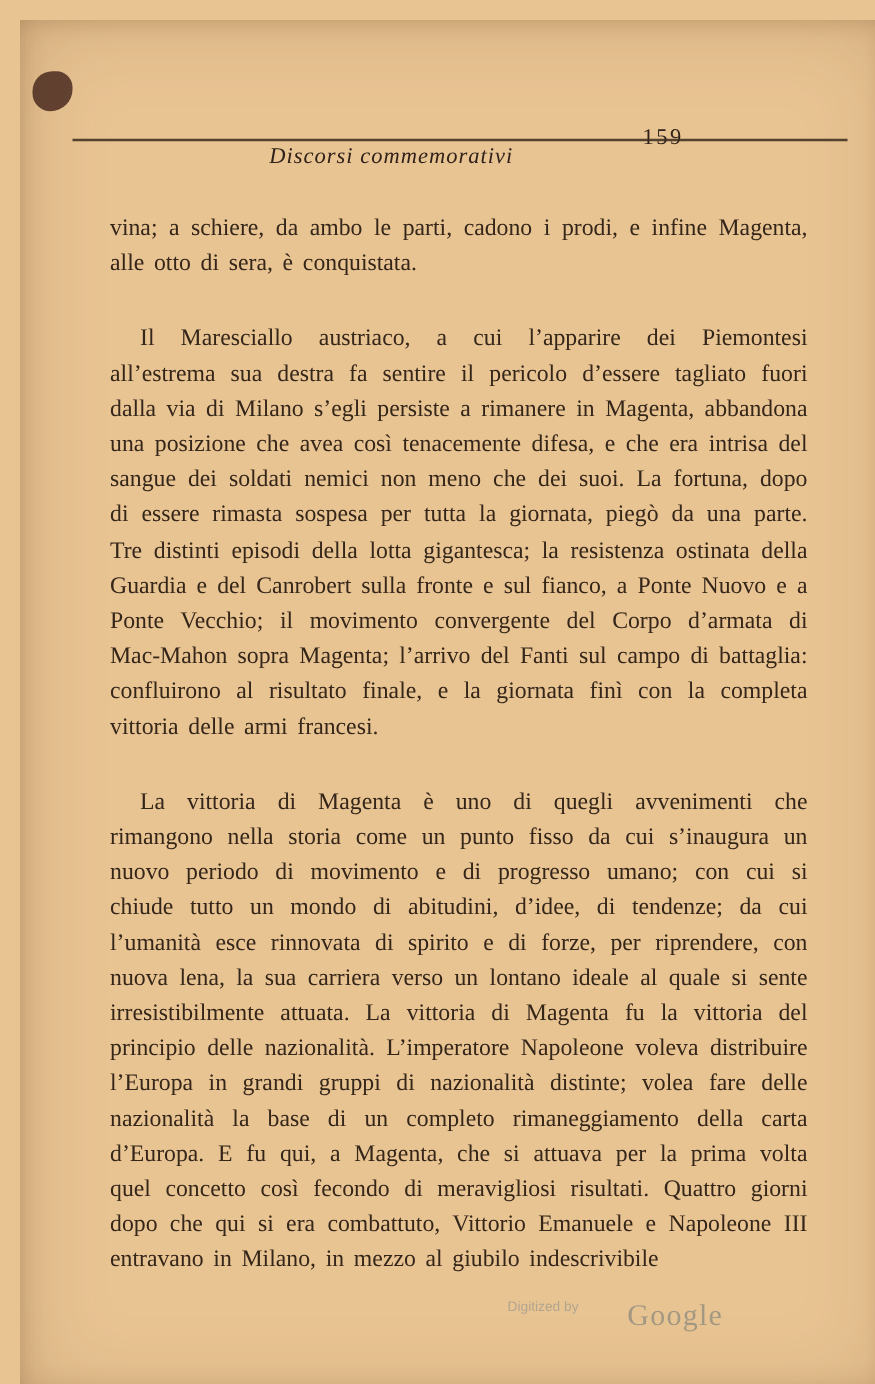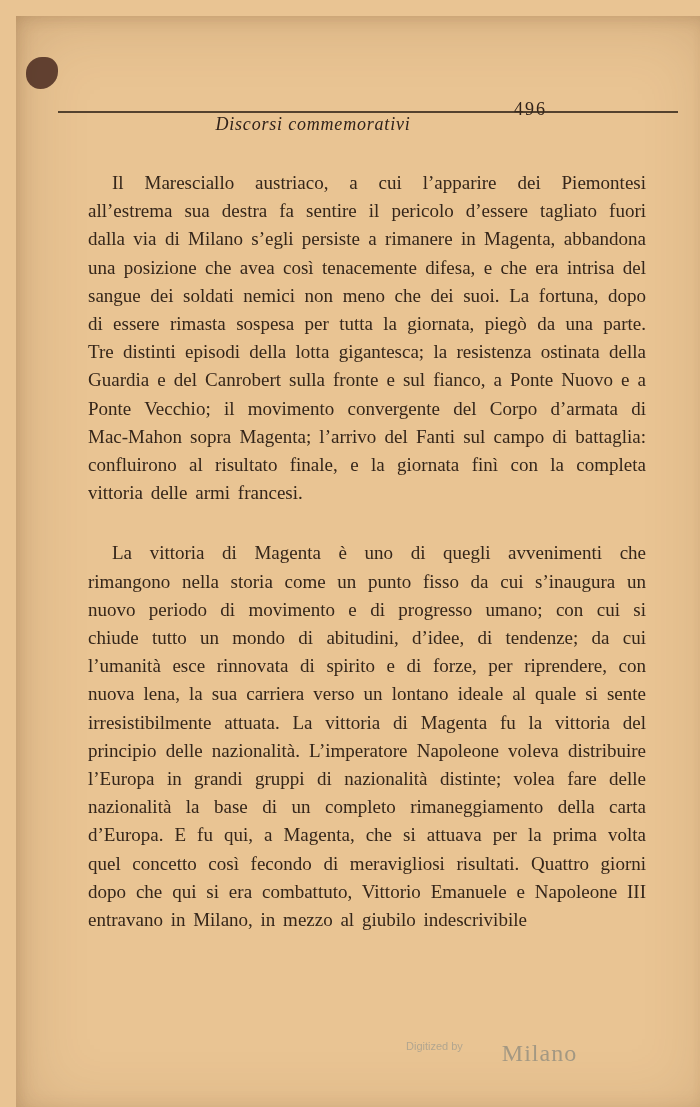--- a/index.html
+++ b/index.html
@@ -106,28 +106,29 @@
 </style>
 </head>
 <body>
 
 <div class="page">
 
   <div class="speck"></div>
 
   <div class="header">
     <div class="title">Discorsi commemorativi</div>
-    <div class="pagenum">496</div>
+    <div class="pagenum">159</div>
   </div>
 
   <div class="rule"></div>
 
   <div class="body-text">
+      <p>vina; a schiere, da ambo le parti, cadono i prodi, e infine Magenta, alle otto di sera, è conquistata.</p>
       <p class="indent">Il Maresciallo austriaco, a cui l’apparire dei Piemontesi all’estrema sua destra fa sentire il pericolo d’essere tagliato fuori dalla via di Milano s’egli persiste a rimanere in Magenta, abbandona una posizione che avea così tenacemente difesa, e che era intrisa del sangue dei soldati nemici non meno che dei suoi. La fortuna, dopo di essere rimasta sospesa per tutta la giornata, piegò da una parte. Tre distinti episodi della lotta gigantesca; la resistenza ostinata della Guardia e del Canrobert sulla fronte e sul fianco, a Ponte Nuovo e a Ponte Vecchio; il movimento convergente del Corpo d’armata di Mac-Mahon sopra Magenta; l’arrivo del Fanti sul campo di battaglia: confluirono al risultato finale, e la giornata finì con la completa vittoria delle armi francesi.</p>
       <p class="indent">La vittoria di Magenta è uno di quegli avvenimenti che rimangono nella storia come un punto fisso da cui s’inaugura un nuovo periodo di movimento e di progresso umano; con cui si chiude tutto un mondo di abitudini, d’idee, di tendenze; da cui l’umanità esce rinnovata di spirito e di forze, per riprendere, con nuova lena, la sua carriera verso un lontano ideale al quale si sente irresistibilmente attuata. La vittoria di Magenta fu la vittoria del principio delle nazionalità. L’imperatore Napoleone voleva distribuire l’Europa in grandi gruppi di nazionalità distinte; volea fare delle nazionalità la base di un completo rimaneggiamento della carta d’Europa. E fu qui, a Magenta, che si attuava per la prima volta quel concetto così fecondo di meravigliosi risultati. Quattro giorni dopo che qui si era combattuto, Vittorio Emanuele e Napoleone III entravano in Milano, in mezzo al giubilo indescrivibile</p>
     </div>
 
   <div class="watermark">
     <span class="wm-prefix">Digitized by</span>
-    <span class="wm-brand">Milano</span>
+    <span class="wm-brand">Google</span>
   </div>
 
 </div>
 
 </body></html>

